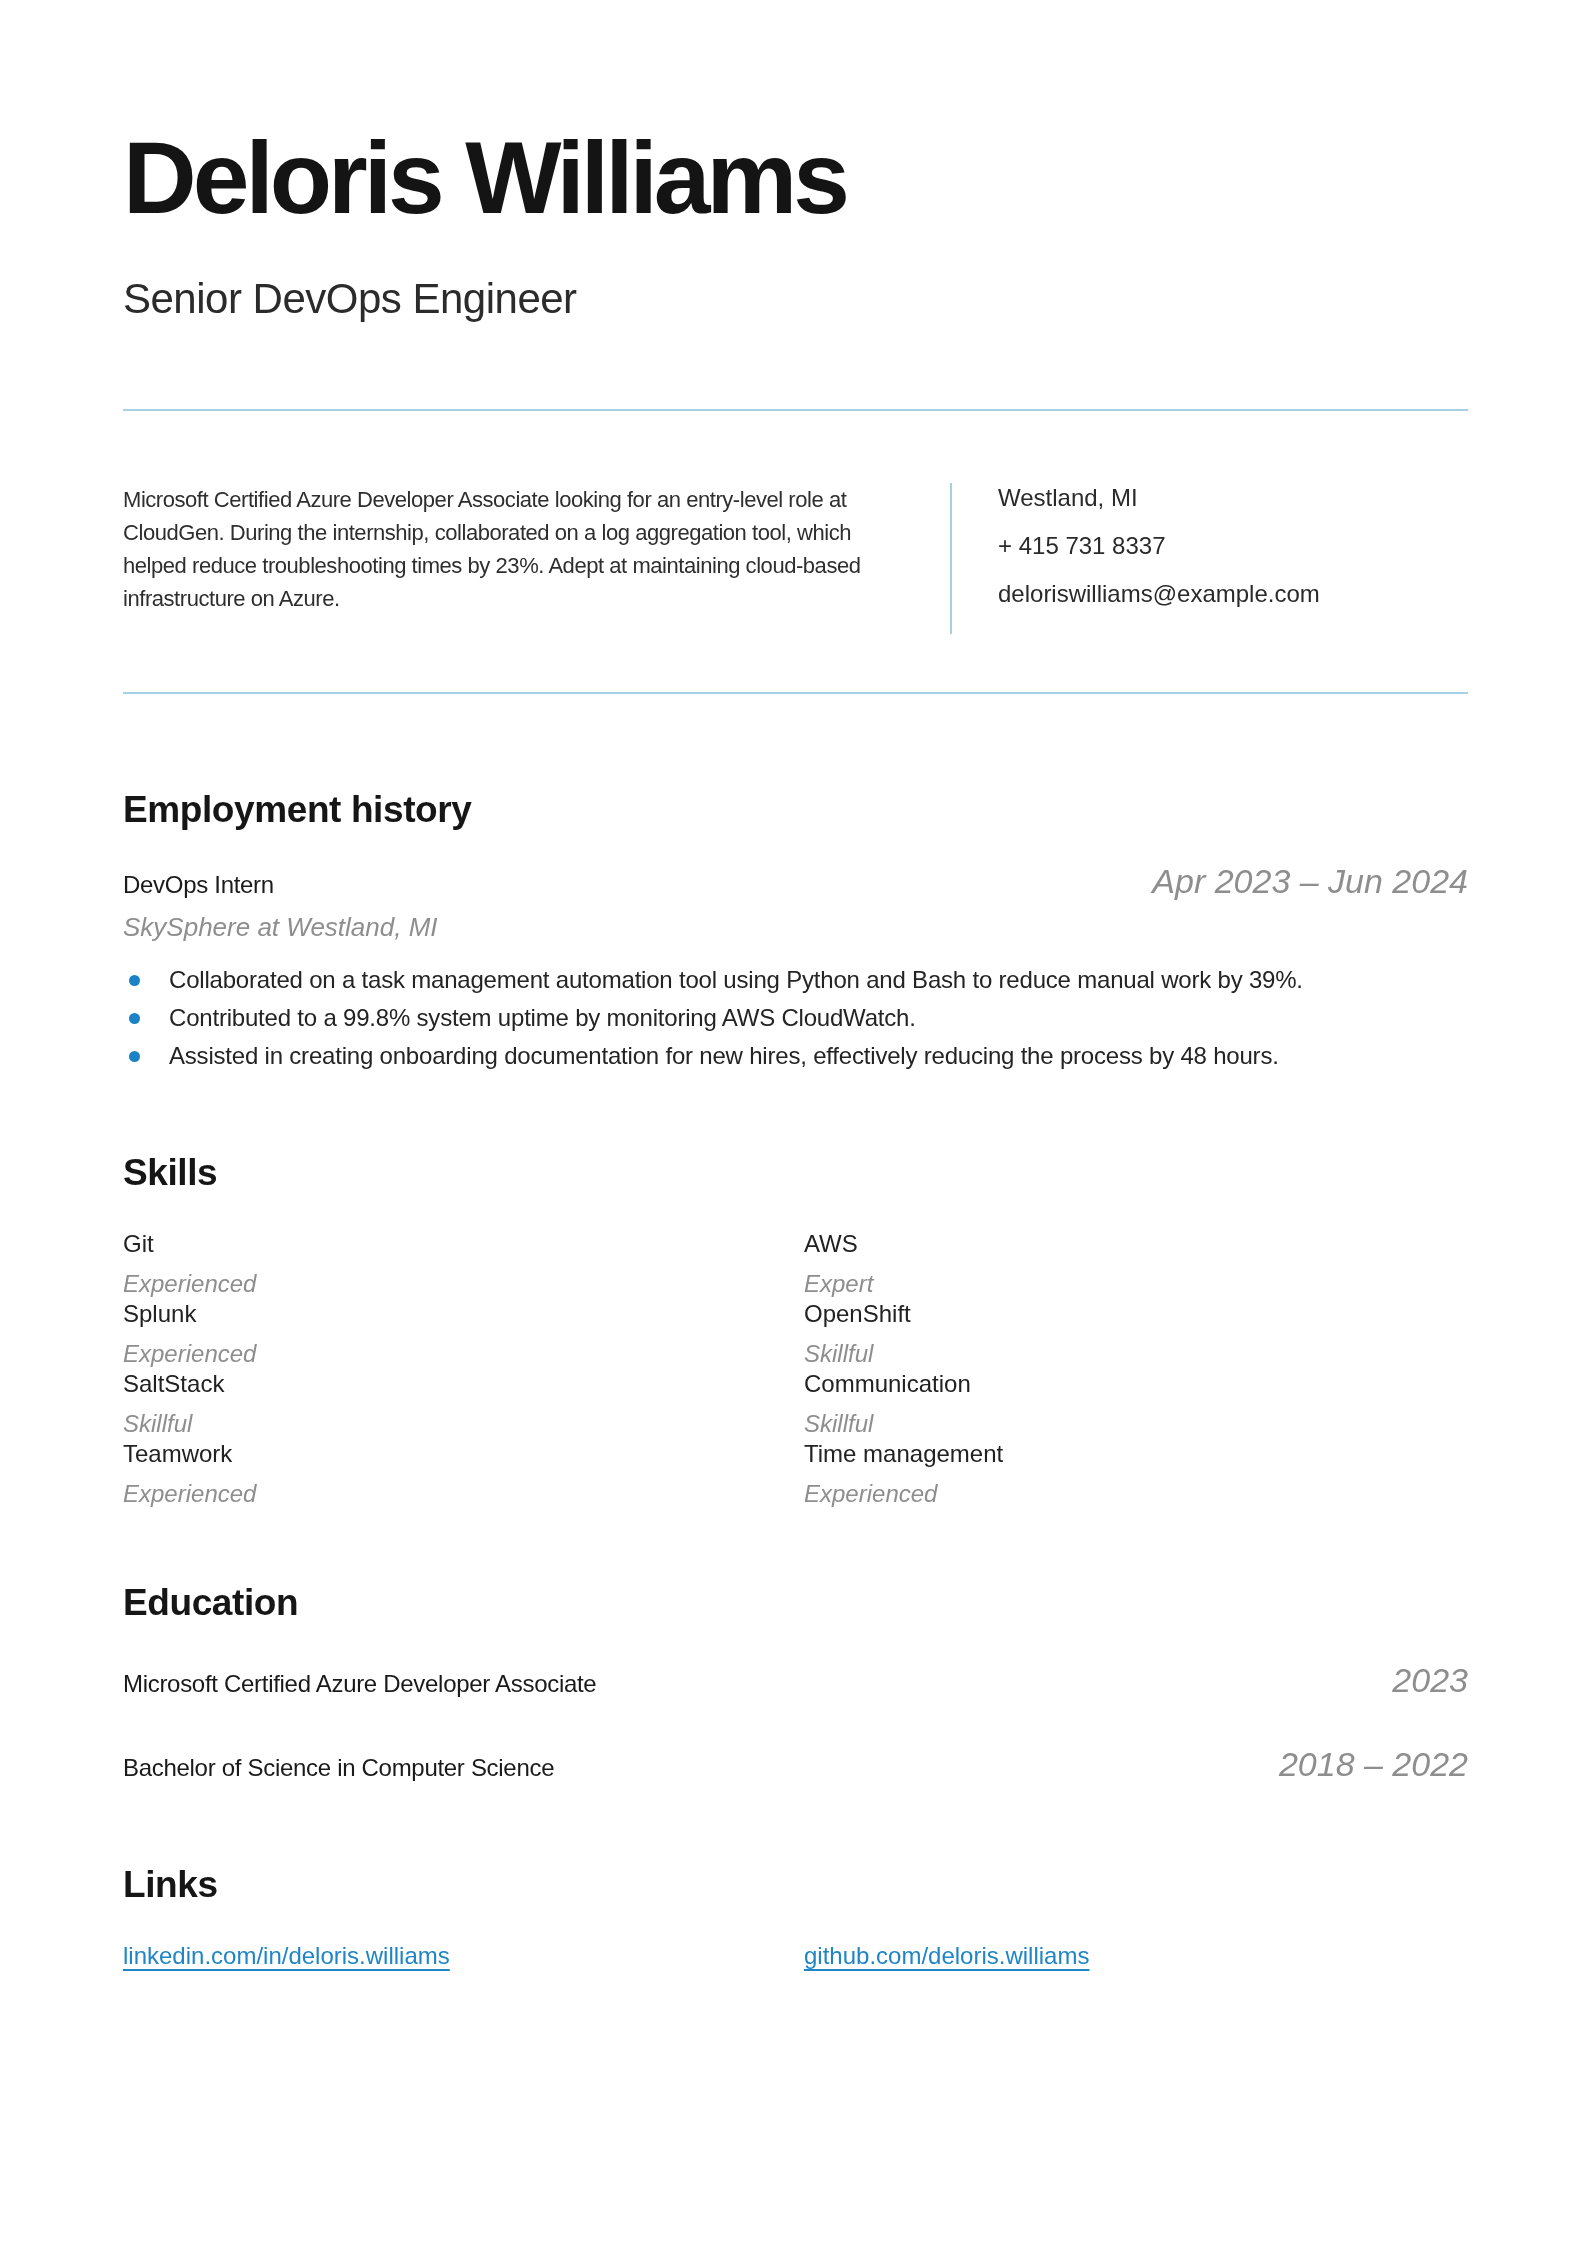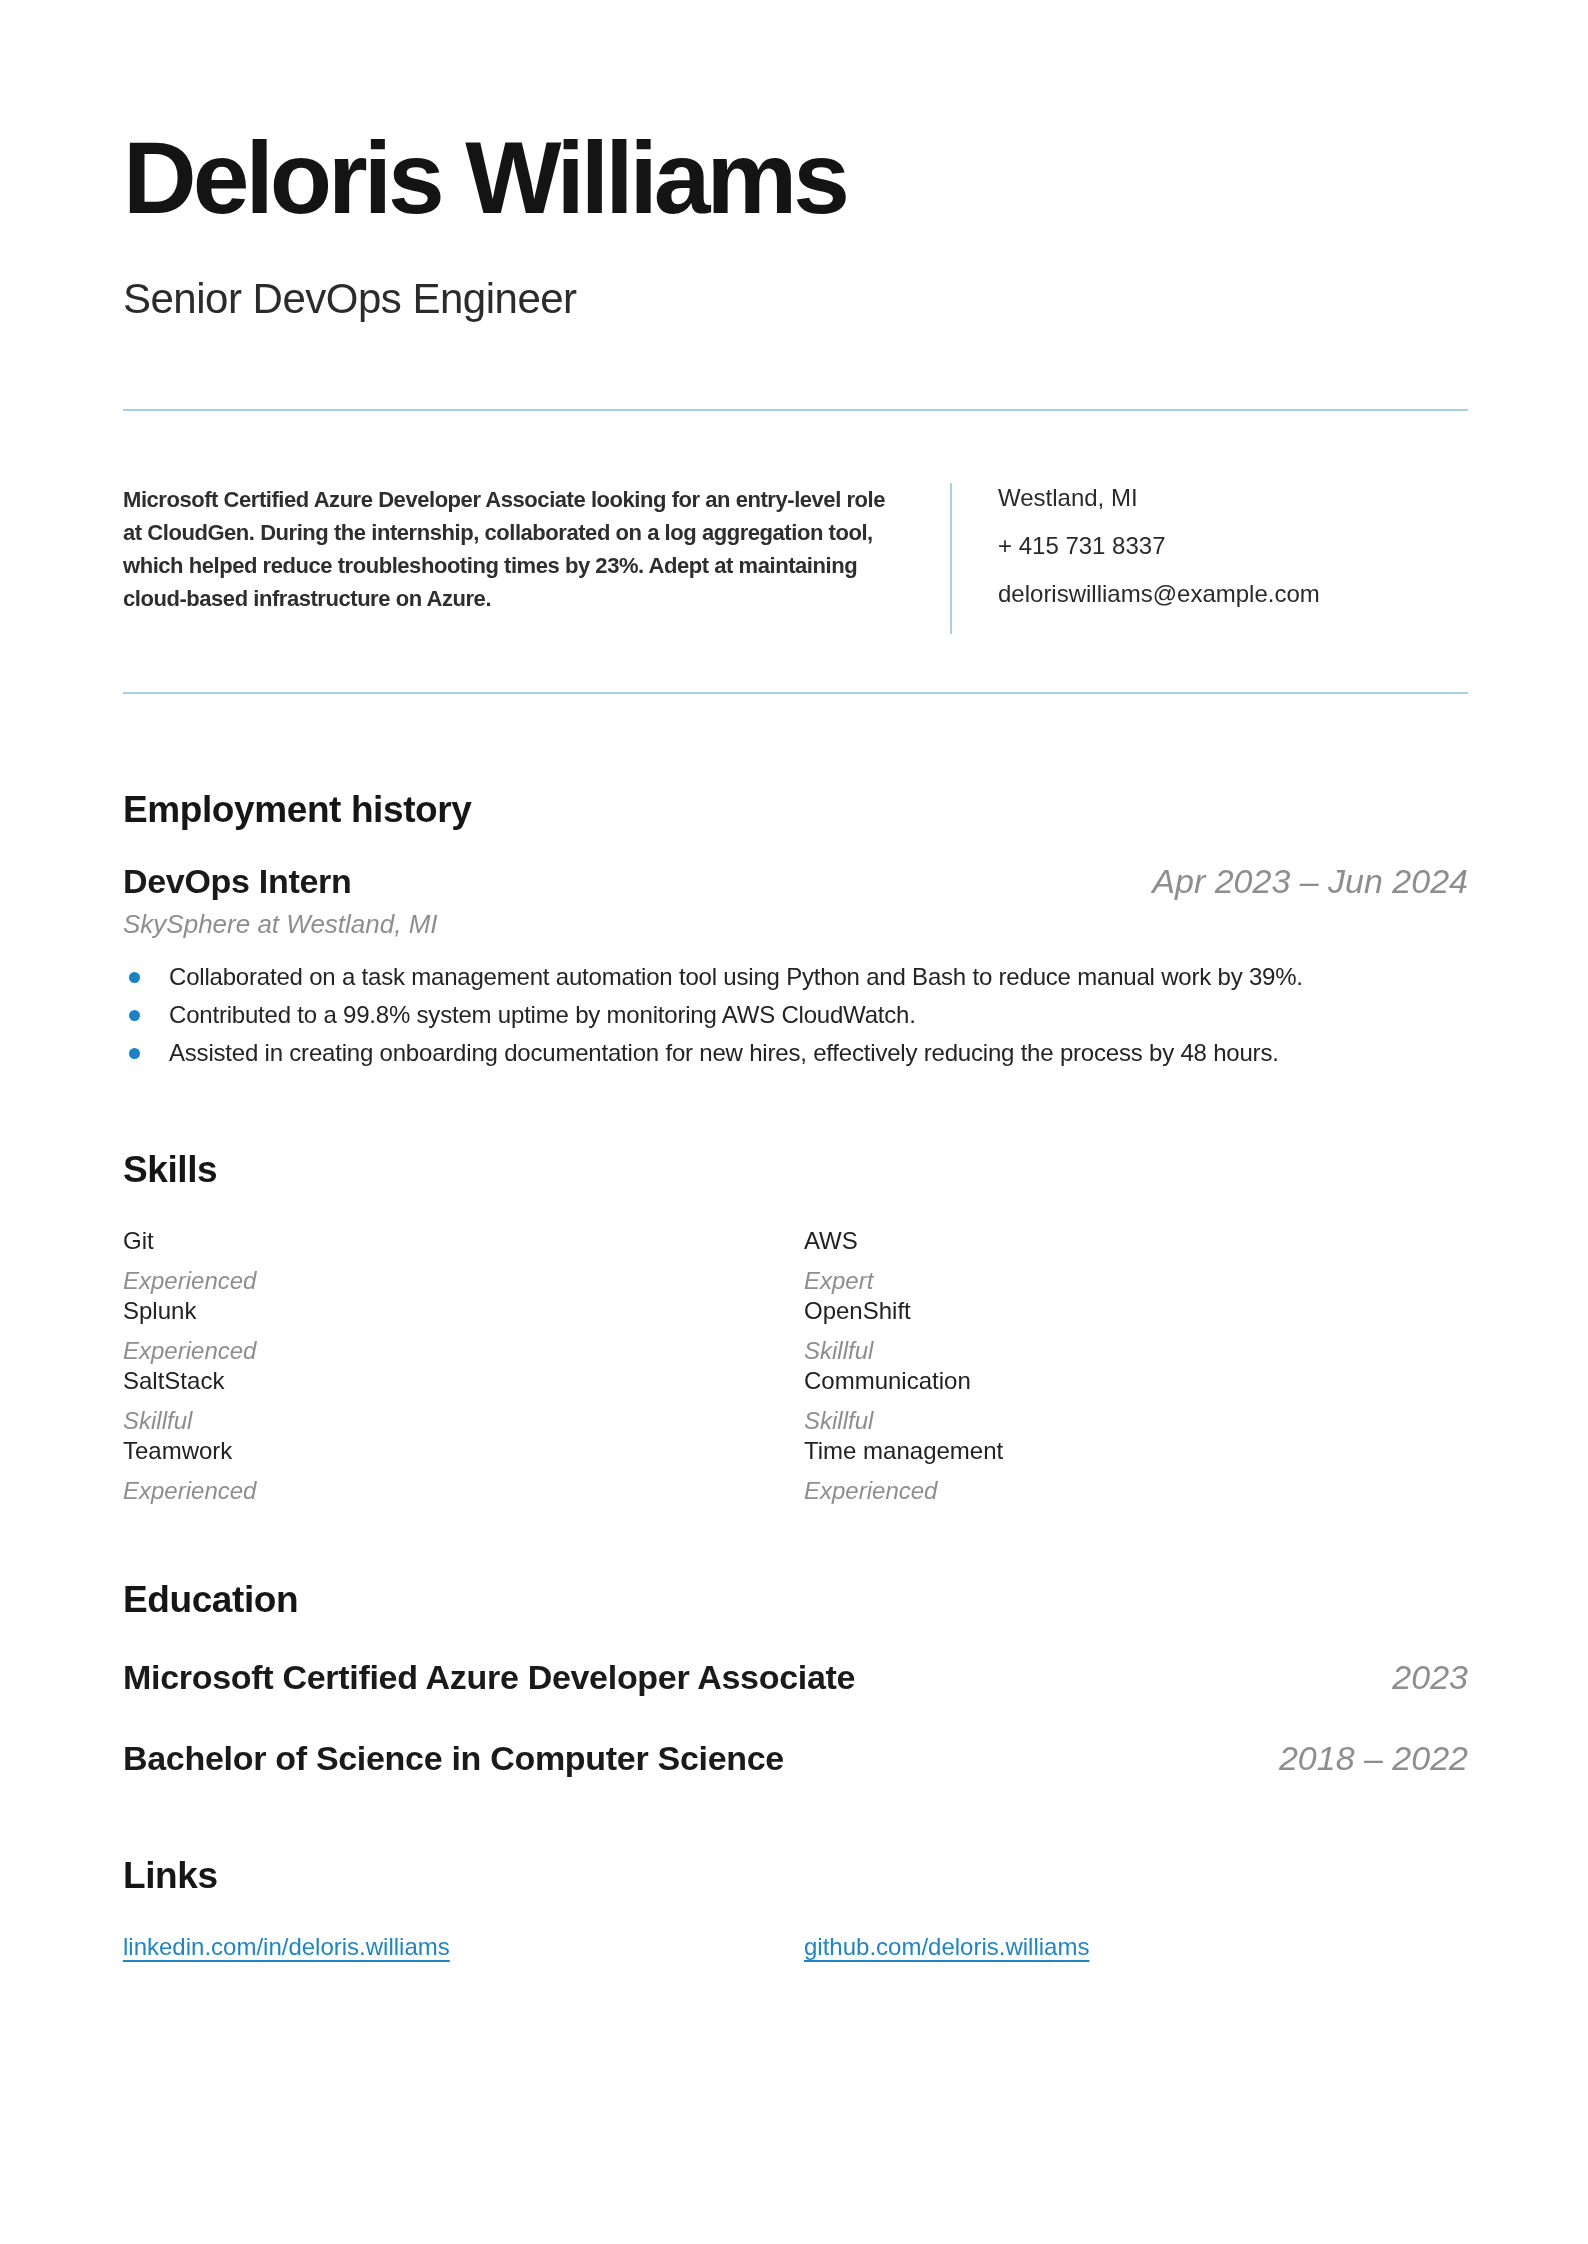--- a/index.html
+++ b/index.html
@@ -34,21 +34,21 @@
   
   .intro {
     margin-top: 86px;
     border-top: 2.5px solid #a7d0e5;
     border-bottom: 2.5px solid #a7d0e5;
     display: flex;
     align-items: stretch;
     padding: 72px 0 58px 0;
     min-height: 285px;
   }
-  .summary-col { width: 827px; padding-right: 41px; font-weight: bold; }
+  .summary-col { width: 827px; padding-right: 41px; }
   .summary-text {
     font-size: 22px;
     letter-spacing: -0.45px;
     line-height: 33px;
     color: #2e2e2e;
     max-width: 787px;
   }
   .contact-col {
     flex: 1;
     border-left: 2.5px solid #a7d0e5;
@@ -65,21 +65,21 @@
     line-height: 44px;
     color: #161616;
   }
   .sec-employment { margin-top: 94px; }
   .sec-skills     { margin-top: 76px; }
   .sec-education  { margin-top: 72px; }
   .sec-links      { margin-top: 76px; }
 
   
   .job-head { margin-top: 30px; display: flex; justify-content: space-between; align-items: baseline; }
-  .item-title { font-size: 34px; font-weight: bold; letter-spacing: -0.3px; line-height: 39px; color: #1a1a1a; }
+  .item-title { font-size: 24px; font-weight: normal; letter-spacing: -0.3px; line-height: 39px; color: #1a1a1a; }
   .item-date  { font-size: 34px; font-style: italic; color: #8e8e8e; white-space: nowrap; text-align: center; }
   .item-sub   { margin-top: 8px; font-size: 26px; font-style: italic; color: #8e8e8e; }
 
   .bullet-list { list-style: none; margin-top: 18px; }
   .bullet-list li {
     position: relative;
     padding-left: 46px;
     font-size: 24px;
     line-height: 38px;
     letter-spacing: -0.2px;

